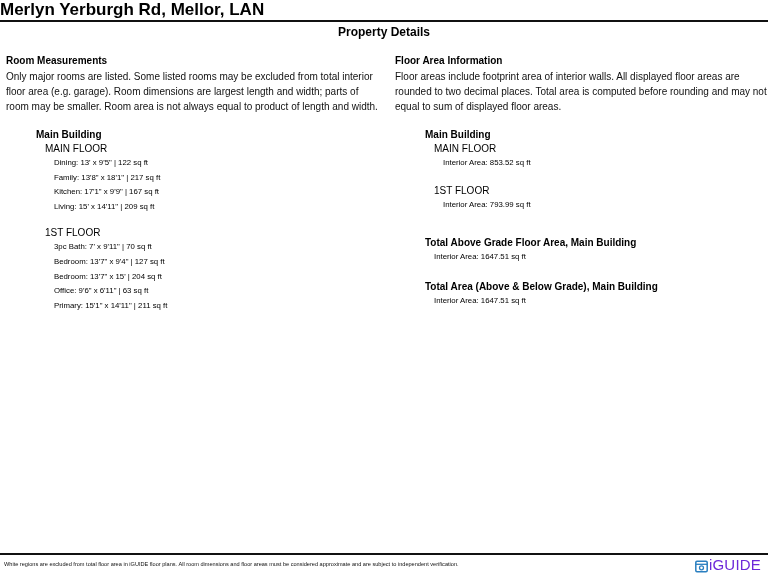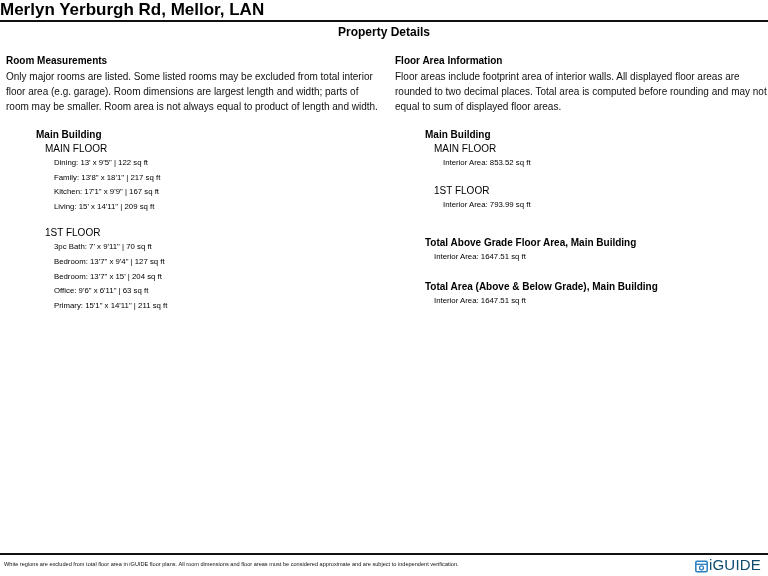--- a/index.html
+++ b/index.html
@@ -36,21 +36,21 @@
     .right .total-block + .total-block { margin-top: 16px; }
     .right .total-block.first { margin-top: 14px; }
     .footer-rule {
       position: absolute; left: 0; right: 0; top: 553px; height: 2px; background: #111;
     }
     .footer-text {
       position: absolute; left: 4px; top: 559px; font-size: 5.6px; line-height: 10px; color: #111;
     }
     .logo {
       position: absolute; right: 7px; top: 556px; height: 18px;
-      display: flex; align-items: center; color: #0c4a6e;
+      display: flex; align-items: center; color: #6d28d9;
       font-size: 15px; line-height: 18px; letter-spacing: 0.2px;
     }
     .logo-icon { width: 13px; height: 13px; margin-right: 1px; display: inline-block; }
   </style>
 </head>
 <body>
 
 <div class="title">Merlyn Yerburgh Rd, Mellor, LAN</div>
 <div class="title-rule"></div>
 <div class="subtitle">Property Details</div>

